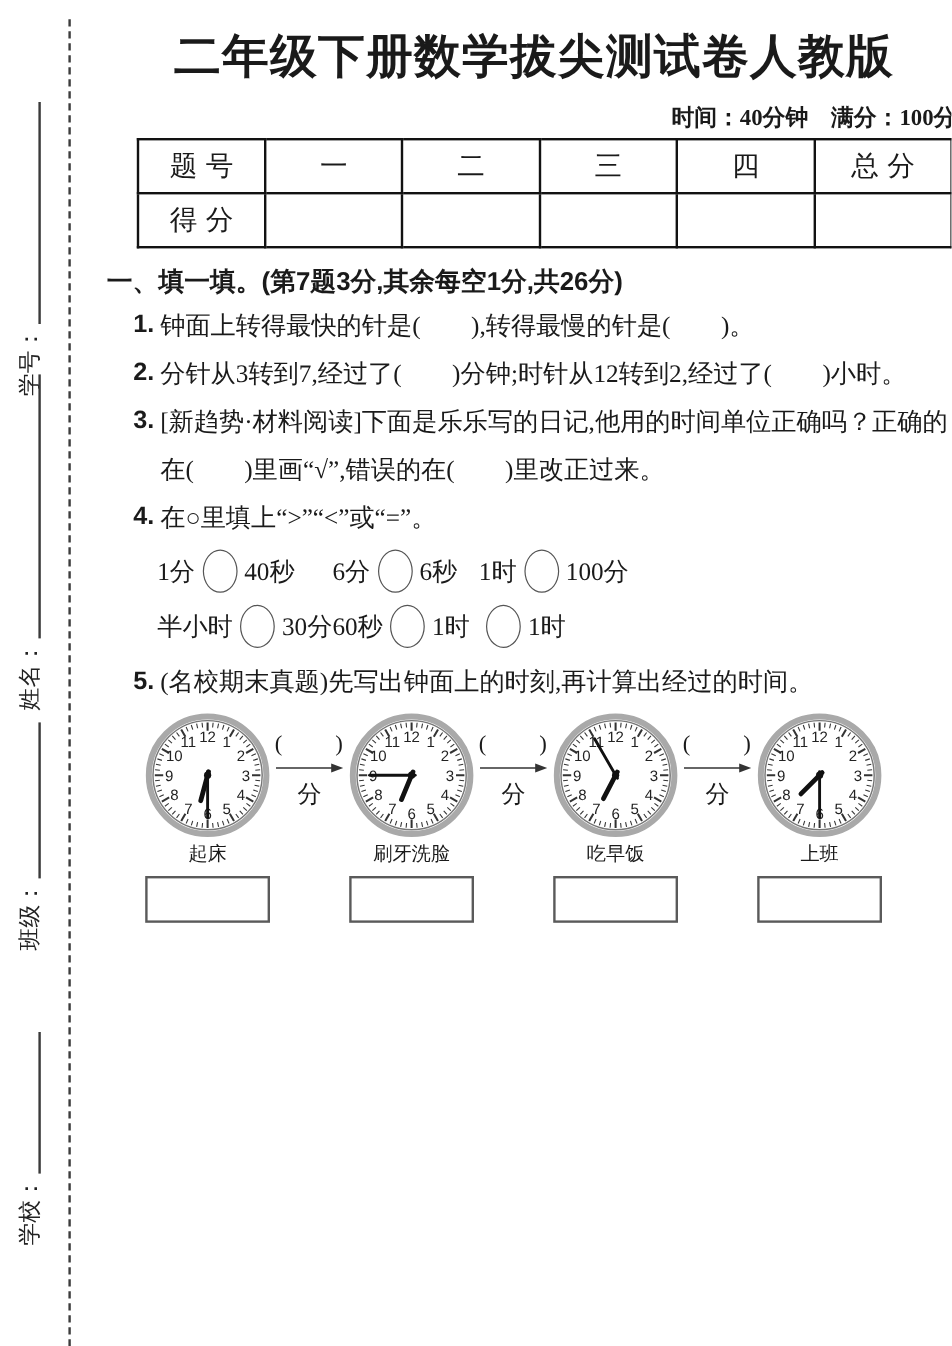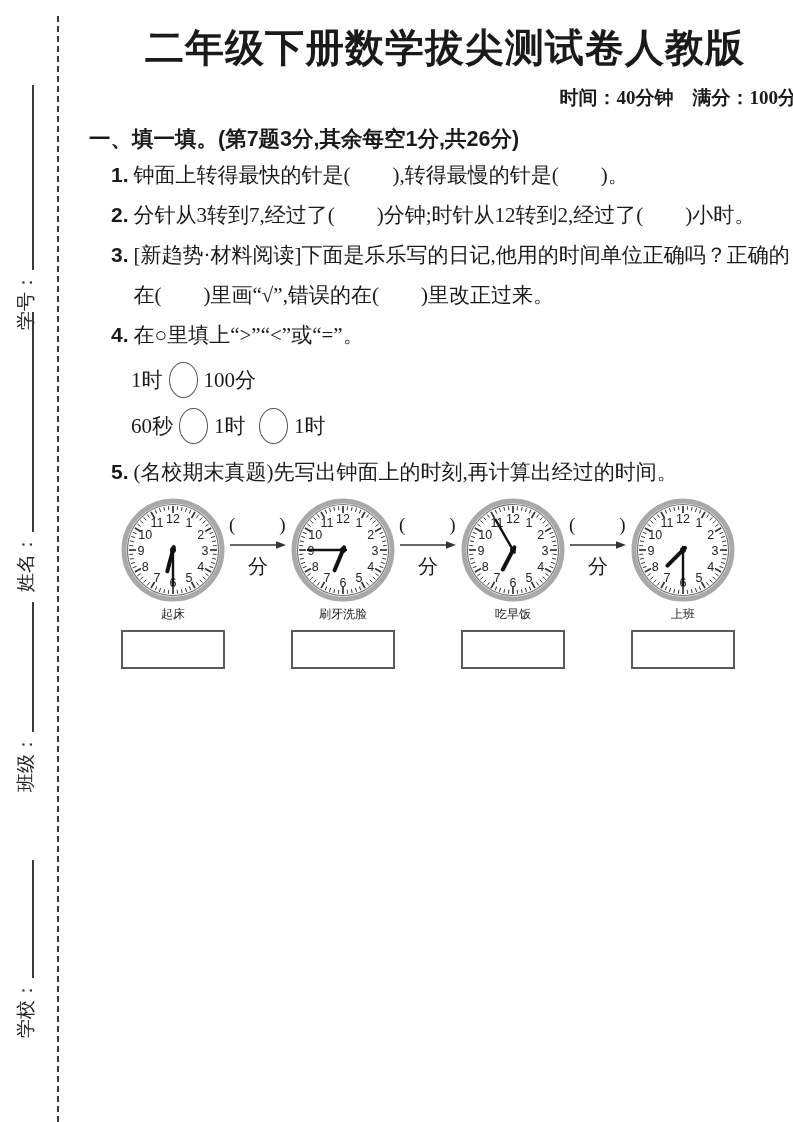--- a/index.html
+++ b/index.html
@@ -56,21 +56,21 @@
   .cmp-item { display:flex; align-items:center; }
   .cmp-item.w1 { width:146px; }
   .cmp-item.w2 { width:122px; }
   .cmp-circle {
     display:inline-block; width:27px; height:34px; border:1.6px solid #555;
     border-radius:50%; margin:0 6px; flex:none;
   }
   
   .clock-strip { display:flex; align-items:flex-start; margin:6px 0 0 28px; }
   .clock-col { display:flex; flex-direction:column; align-items:center; width:112px; }
-  .clock-label { margin-top:4px; font-size:12px; }
+  .clock-label { margin-top:4px; font-size:16px; }
   .ans-box { margin-top:7px; width:100px; height:35px; border:2px solid #5a5a5a; background:#fff; }
   .connector { width:58px; text-align:center; margin-top:16px; flex:none; }
   .conn-blank { font-size:19px; line-height:22px; letter-spacing:2px; }
   .conn-unit { font-size:20px; line-height:24px; }
   .footer {
     position:absolute; bottom:6px; left:0; width:100%; text-align:center;
     font-size:19px; font-family:"Liberation Sans", sans-serif;
   }
 </style>
 </head>
@@ -94,20 +94,40 @@
   </div>
   <div class="vfield" style="top:1038px; width:178px;">
     <span class="vlabel">学校：</span>
     <span class="vline"></span>
   </div>
 
   <div class="content">
     <h1 class="title">二年级下册数学拔尖测试卷人教版</h1>
     <div class="meta">时间：40分钟　满分：100分</div>
 
+    <table class="score-table">
+      <tbody>
+          <tr>
+        <td class="c0">题号</td>
+        <td>一</td>
+        <td>二</td>
+        <td>三</td>
+        <td>四</td>
+        <td>总分</td>
+      </tr>
+      <tr>
+        <td class="c0">得分</td>
+        <td></td>
+        <td></td>
+        <td></td>
+        <td></td>
+        <td></td>
+      </tr>
+    </tbody>
+      </table>
 
     <div class="sec-heading">一、填一填。(第7题3分,其余每空1分,共26分)</div>
 
     <div class="questions">
       <div class="q">
         <span class="qnum">1.</span>
         <span class="qtext">钟面上转得最快的针是(　　),转得最慢的针是(　　)。</span>
       </div>
 
       <div class="q">
@@ -119,28 +139,43 @@
         <span class="qnum">3.</span>
         <span class="qtext">[新趋势·材料阅读]下面是乐乐写的日记,他用的时间单位正确吗？正确的在(　　)里画“√”,错误的在(　　)里改正过来。</span>
       </div>
 
       <div class="q">
         <span class="qnum">4.</span>
         <span class="qtext">在○里填上“&gt;”“&lt;”或“=”。</span>
       </div>
 
       <div class="cmp-row">
+        <div class="cmp-item w1">
+          <span>1分</span>
+          <span class="cmp-circle"></span>
+          <span>40秒</span>
+        </div>
+        <div class="cmp-item w2">
+          <span>6分</span>
+          <span class="cmp-circle"></span>
+          <span>6秒</span>
+        </div>
         <div class="cmp-item">
           <span>1时</span>
           <span class="cmp-circle"></span>
           <span>100分</span>
         </div>
       </div>
 
       <div class="cmp-row">
+        <div class="cmp-item w1">
+          <span>半小时</span>
+          <span class="cmp-circle"></span>
+          <span>30分</span>
+        </div>
         <div class="cmp-item w2">
           <span>60秒</span>
           <span class="cmp-circle"></span>
           <span>1时</span>
         </div>
         <div class="cmp-item">
           <span class="cmp-circle"></span>
           <span>1时</span>
         </div>
       </div>

